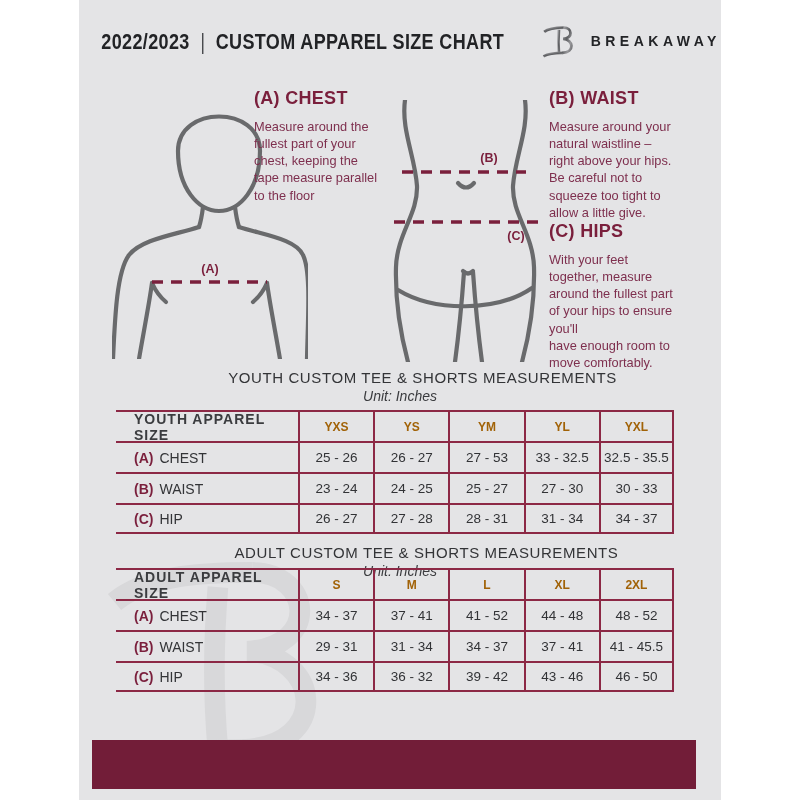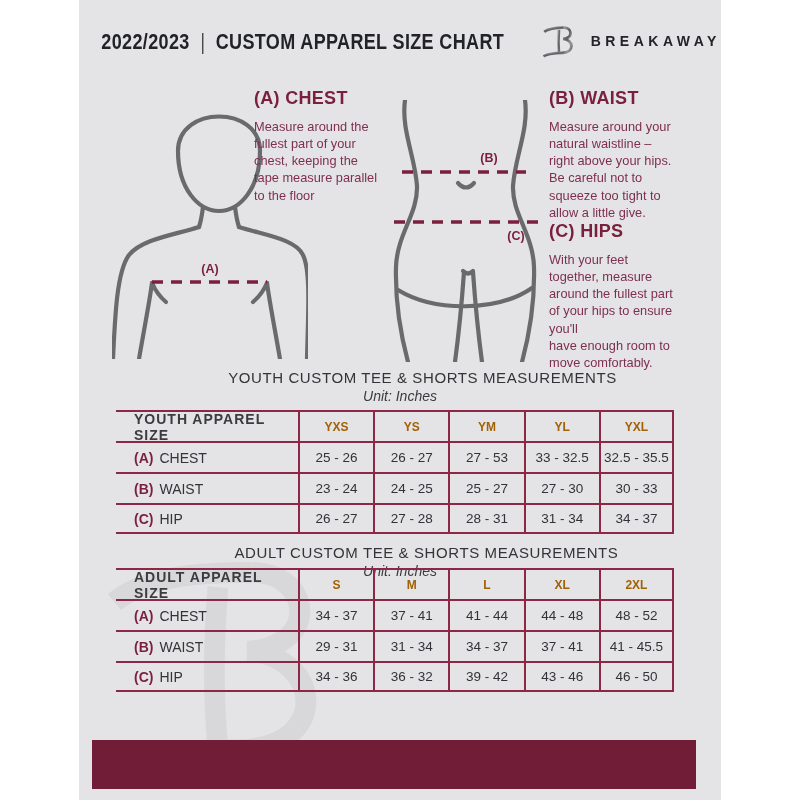--- a/index.html
+++ b/index.html
@@ -219,21 +219,21 @@
       <div class="cell v th-size">XL</div>
       <div class="cell v th-size vr">2XL</div>
       <div class="cell lab">
         <span class="row-label">
           <span class="row-marker">(A)</span>
           <span>CHEST</span>
         </span>
       </div>
       <div class="cell v">34 - 37</div>
       <div class="cell v">37 - 41</div>
-      <div class="cell v">41 - 44</div>
+      <div class="cell v">41 - 52</div>
       <div class="cell v">44 - 48</div>
       <div class="cell v vr">48 - 52</div>
       <div class="cell lab">
         <span class="row-label">
           <span class="row-marker">(B)</span>
           <span>WAIST</span>
         </span>
       </div>
       <div class="cell v">29 - 31</div>
       <div class="cell v">31 - 34</div>

